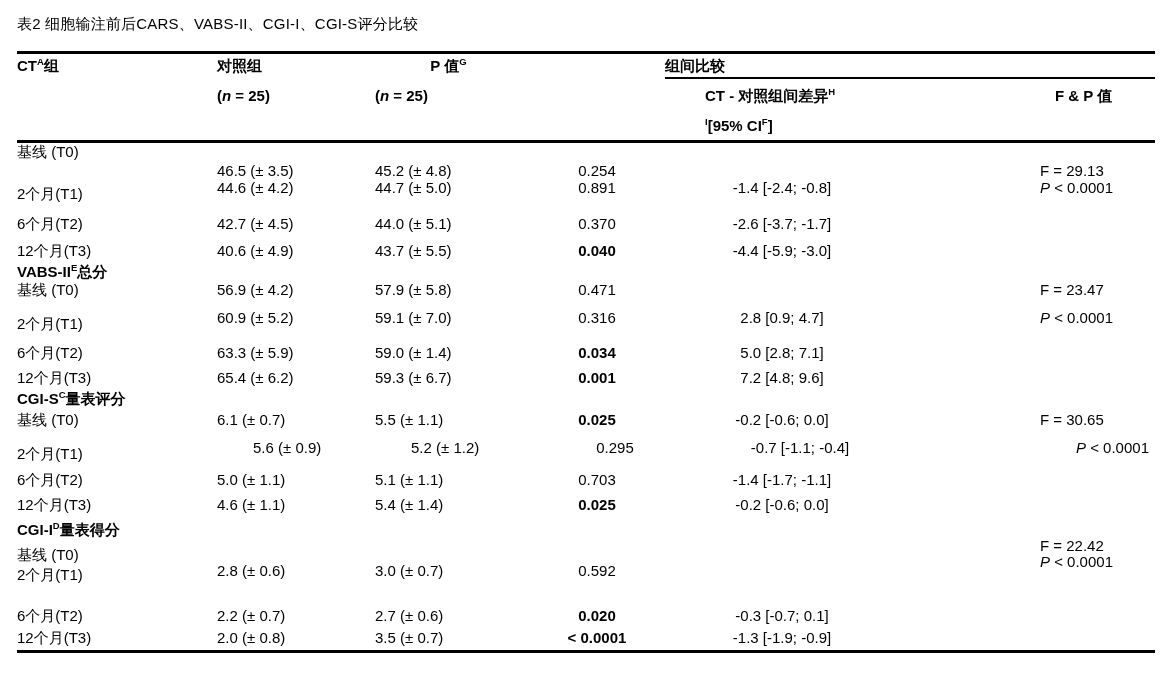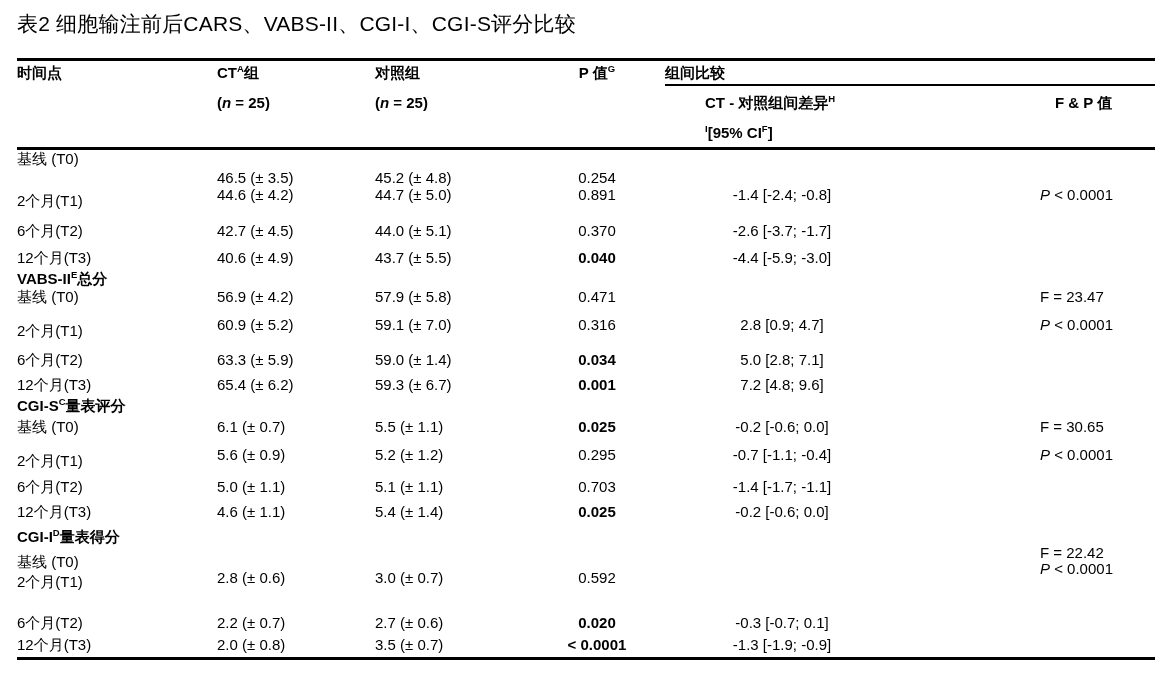--- a/index.html
+++ b/index.html
@@ -4,42 +4,42 @@
 <style>
   * { margin: 0; padding: 0; box-sizing: border-box; }
   html, body { background: #ffffff; }
   body {
     width: 1162px; height: 681px;
     font-family: "Liberation Sans", "DejaVu Sans", sans-serif;
     color: #000;
     overflow: hidden;
   }
   .page { width: 1162px; height: 681px; padding: 14px 7px 0 17px; }
-  .title { font-size: 21px; line-height: 20px; margin-bottom: 24px; letter-spacing: .2px; }
+  .title { font-size: 15px; line-height: 20px; margin-bottom: 17px; letter-spacing: .2px; }
 
   .tbl { width: 1138px; }
   .rule { width: 1138px; background: #000; }
   .rule.thick { height: 3px; }
 
   .row, .hrow {
     display: grid;
     grid-template-columns: 200px 158px 147px 150px 280px 203px;
     width: 1138px;
     font-size: 15px;
     line-height: 17px;
   }
   .cell { align-self: center; }
   .c2, .c3 { text-align: left; }
   .c4 { text-align: center; }
   .c5 { text-align: center; padding-right: 60px; }
   .c6 { padding-left: 88px; white-space: nowrap; }
 
   .vtop { align-self: start; }
   .vbot { align-self: end; }
-  .pt4 { padding-top: 4px; } .pt6 { padding-top: 6px; } .pt8 { padding-top: 8px; }
+  .pt4 { padding-top: 4px; } .pt6 { padding-top: 6px; } .pt8 { padding-top: 8px; margin-left: 36px; }
   .pt10 { padding-top: 10px; } .pt14 { padding-top: 14px; } .pt16 { padding-top: 16px; }
 
   .b { font-weight: bold; }
   .secname { font-weight: bold; white-space: nowrap; }
   sup { font-size: 9.5px; line-height: 0; font-weight: inherit; }
 
   
   .hdr { padding-top: 3px; }
   .hrow .cell { font-weight: bold; }
   .hr1 { height: 24px; }
@@ -71,21 +71,20 @@
 
 <div class="page">
 
   <div class="title">表2 细胞输注前后CARS、VABS-II、CGI-I、CGI-S评分比较</div>
 
   <div class="tbl">
     <div class="rule thick"></div>
 
     <div class="hdr">
       <div class="hrow hr1">
-        <div class="cell c1 vtop">时间点</div>
         <div class="cell c2 vtop"><span>CT</span><sup>A</sup><span>组</span></div>
         <div class="cell c3 vtop">对照组</div>
         <div class="cell c4 vtop"><span>P 值</span><sup>G</sup></div>
         <div class="group-head">组间比较</div>
       </div>
       <div class="hrow hr2">
         <div class="cell c1"></div>
         <div class="cell c2"><span>(</span><i>n</i><span> = 25)</span></div>
         <div class="cell c3"><span>(</span><i>n</i><span> = 25)</span></div>
         <div class="cell c4"></div>
@@ -103,20 +102,21 @@
     </div>
 
     <div class="rule thick"></div>
 
     <div class="row" style="height:36px">
       <div class="cell c1 vtop">基线 (T0)</div>
       <div class="cell c2 vbot">46.5 (± 3.5)</div>
       <div class="cell c3 vbot">45.2 (± 4.8)</div>
       <div class="cell c4 vbot">0.254</div>
       <div class="cell c5 vbot"></div>
+      <div class="cell c6 vbot fp-f">F = 29.13</div>
     </div>
     <div class="row" style="height:30px">
       <div class="cell c1 vtop pt6">2个月(T1)</div>
       <div class="cell c2 vtop">44.6 (± 4.2)</div>
       <div class="cell c3 vtop">44.7 (± 5.0)</div>
       <div class="cell c4 vtop">0.891</div>
       <div class="cell c5 vtop">-1.4 [-2.4; -0.8]</div>
       <div class="cell c6 vtop fp-p">P &lt; 0.0001</div>
     </div>
     <div class="row" style="height:28px">

